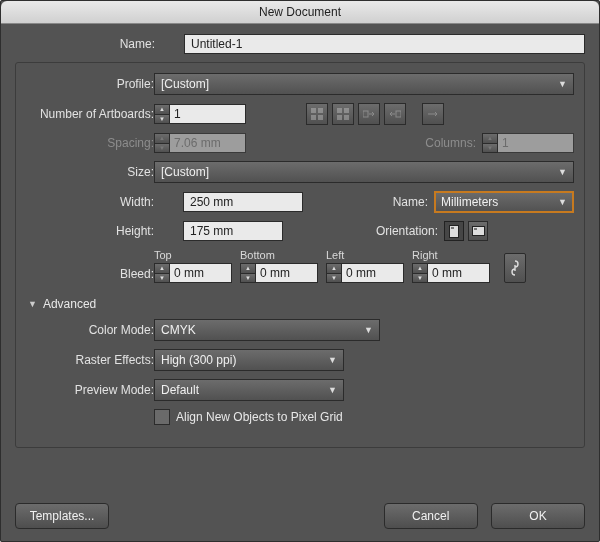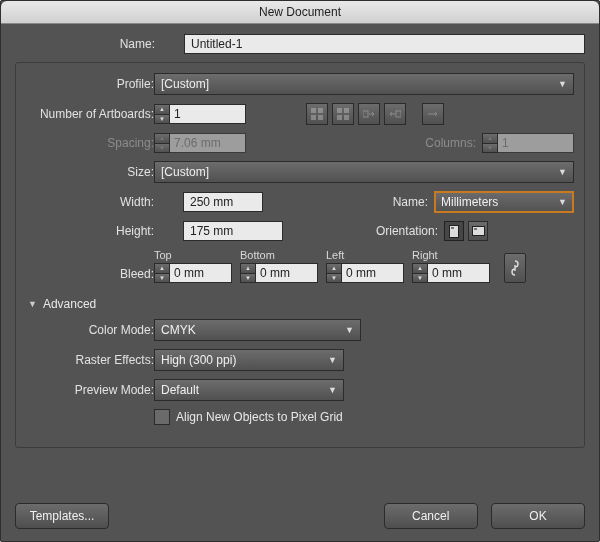--- a/index.html
+++ b/index.html
@@ -300,21 +300,21 @@
       <div class="row">
         <div class="label" style="width:128px">Size:</div>
         <div class="select" style="flex:1">
           <span>[Custom]</span>
           <span class="chev">▼</span>
         </div>
       </div>
 
       <div class="row">
         <div class="label" style="width:128px">Width:</div>
-        <input class="text-input" style="width: 80px;" value="250 mm">
+        <input class="text-input" style="width: 120px;" value="250 mm">
         <div style="flex:1"></div>
         <div class="label" style="width:auto;padding-right:6px">Name:</div>
         <div class="select highlight" style="width:140px">
           <span>Millimeters</span>
           <span class="chev">▼</span>
         </div>
       </div>
 
       <div class="row">
         <div class="label" style="width:128px">Height:</div>
@@ -391,21 +391,21 @@
         </div>
       </div>
 
       <div class="adv-header">
         <span class="tri">▼</span>
         <span>Advanced</span>
       </div>
 
       <div class="row">
         <div class="label" style="width:128px">Color Mode:</div>
-        <div class="select" style="width:207px">
+        <div class="select" style="width:226px">
           <span>CMYK</span>
           <span class="chev">▼</span>
         </div>
       </div>
 
       <div class="row">
         <div class="label" style="width:128px">Raster Effects:</div>
         <div class="select" style="width:190px">
           <span>High (300 ppi)</span>
           <span class="chev">▼</span>

